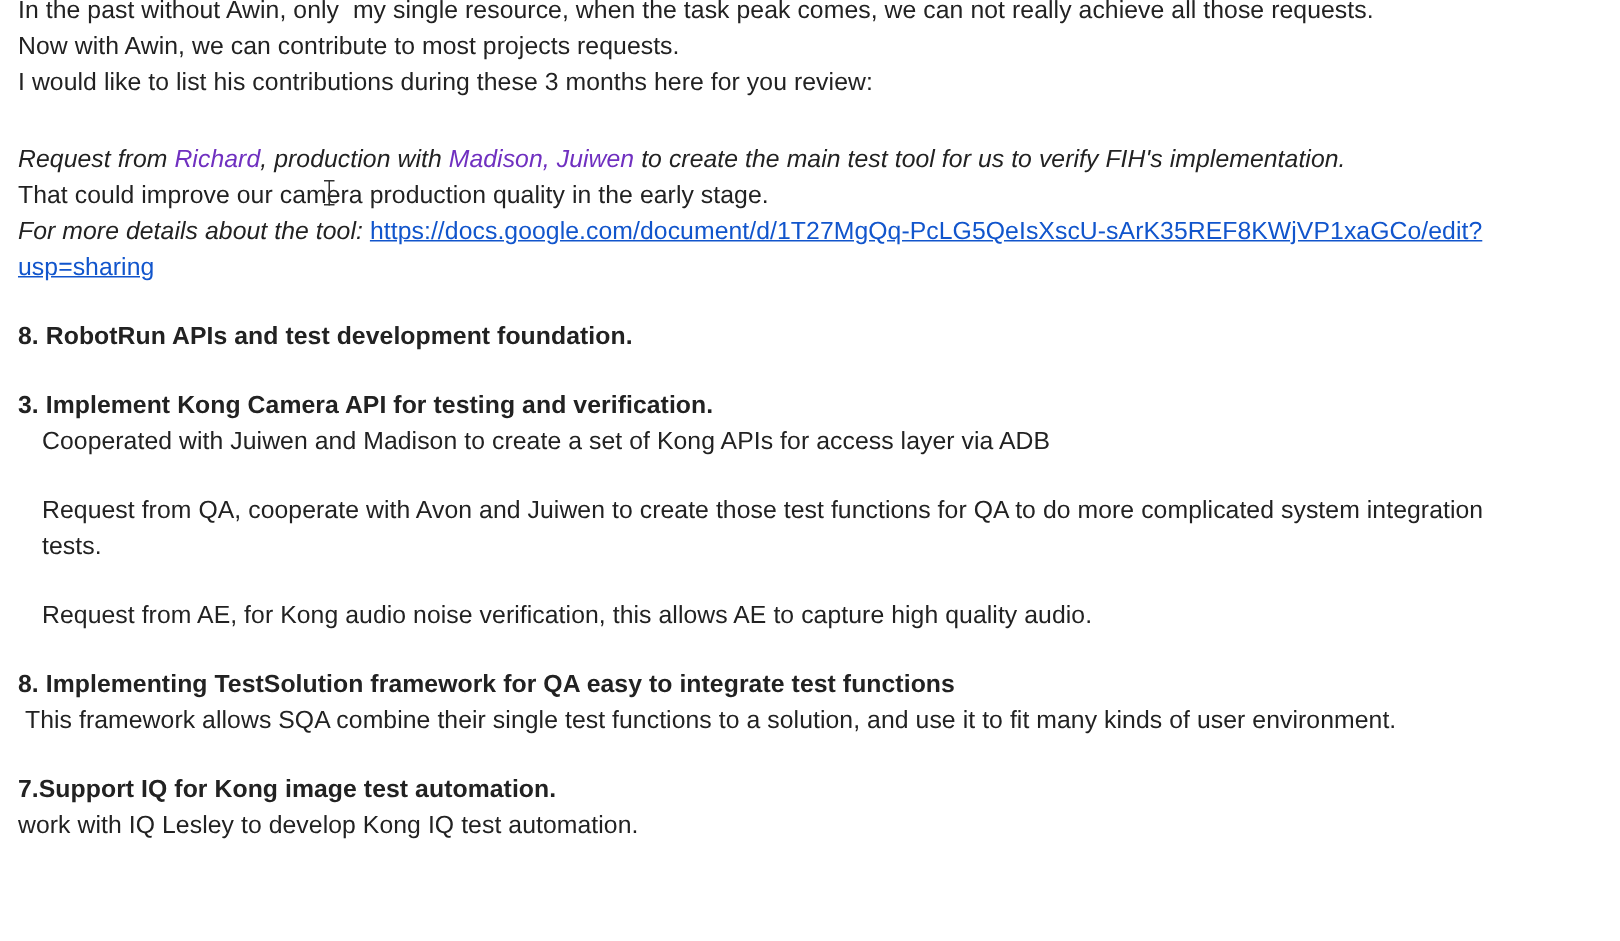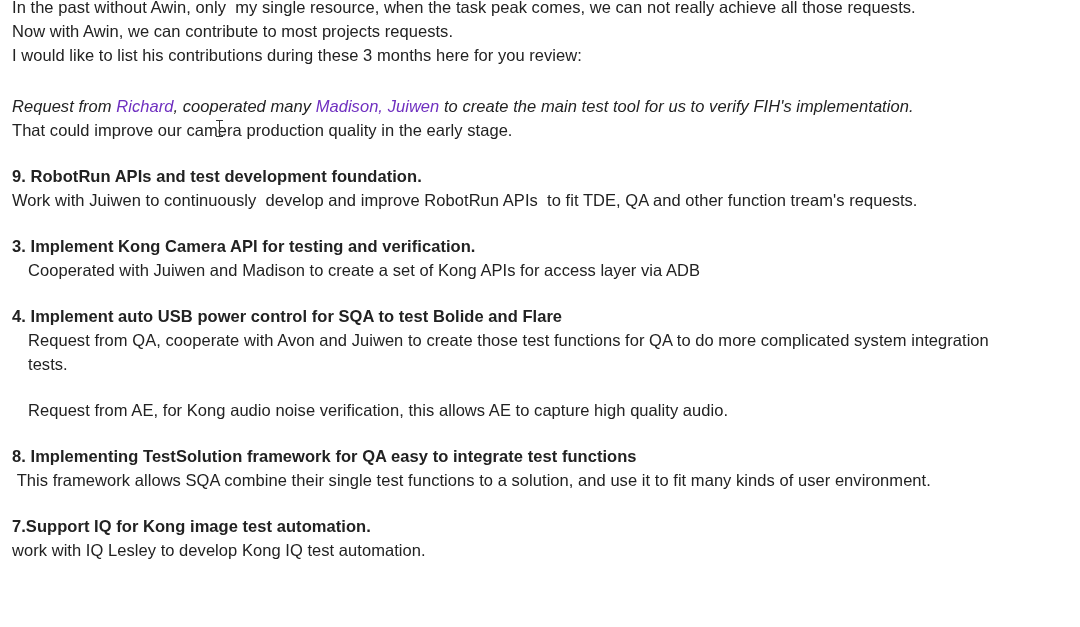--- a/index.html
+++ b/index.html
@@ -76,36 +76,35 @@
 <div class="doc">
 
   <div class="caret"></div>
 
   <div class="line clipped-top">In the past without Awin, only  my single resource, when the task peak comes, we can not really achieve all those requests.</div>
   <div class="line clipped-top">Now with Awin, we can contribute to most projects requests.</div>
   <div class="line clipped-top">I would like to list his contributions during these 3 months here for you review:</div>
 
   <div class="spacer-lg"></div>
 
-  <div class="line"><span class="inline-block">Request from </span><span class="inline-block name-purple">Richard</span><span class="inline-block">, cooperated many </span><span class="inline-block name-purple">Madison, Juiwen</span><span class="inline-block"> to create the main test tool for us to verify FIH's implementation.</span></div>
+  <div class="line"><span class="inline-block">Request from </span><span class="inline-block name-purple">Richard</span><span class="inline-block">, production with </span><span class="inline-block name-purple">Madison, Juiwen</span><span class="inline-block"> to create the main test tool for us to verify FIH's implementation.</span></div>
   <div class="line">That could improve our camera production quality in the early stage.</div>
+  <div class="line"><span class="inline-block">For more details about the tool: </span><a class="link" href="#">https://docs.google.com/document/d/1T27MgQq-PcLG5QeIsXscU-sArK35REF8KWjVP1xaGCo/edit?usp=sharing</a></div>
 
   <div class="spacer-lg"></div>
 
-  <div class="line bold">9. RobotRun APIs and test development foundation.</div>
-  <div class="line">Work with Juiwen to continuously  develop and improve RobotRun APIs  to fit TDE, QA and other function tream's requests.</div>
+  <div class="line bold">8. RobotRun APIs and test development foundation.</div>
 
   <div class="spacer-lg"></div>
 
   <div class="line bold">3. Implement Kong Camera API for testing and verification.</div>
   <div class="line indent">Cooperated with Juiwen and Madison to create a set of Kong APIs for access layer via ADB</div>
 
   <div class="spacer-lg"></div>
 
-  <div class="line bold">4. Implement auto USB power control for SQA to test Bolide and Flare</div>
   <div class="line indent">Request from QA, cooperate with Avon and Juiwen to create those test functions for QA to do more complicated system integration tests.</div>
 
   <div class="spacer-lg"></div>
 
   <div class="line indent">Request from AE, for Kong audio noise verification, this allows AE to capture high quality audio.</div>
 
   <div class="spacer-lg"></div>
 
   <div class="line bold">8. Implementing TestSolution framework for QA easy to integrate test functions</div>
   <div class="line"> This framework allows SQA combine their single test functions to a solution, and use it to fit many kinds of user environment.</div>

